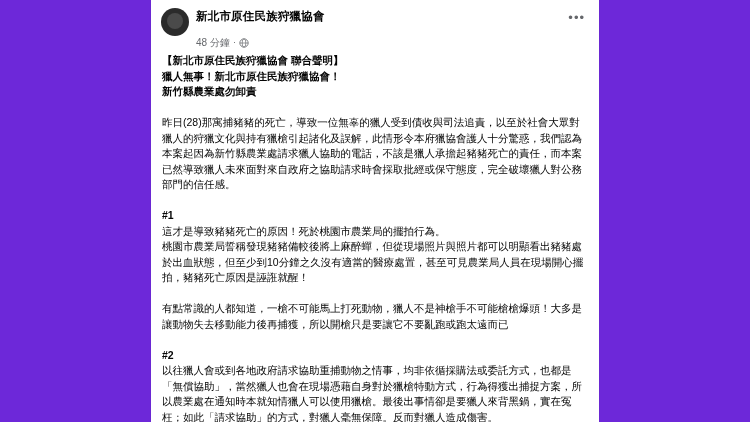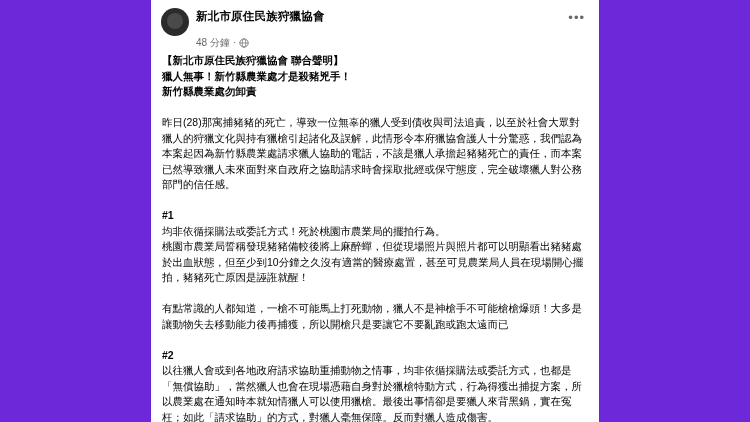--- a/index.html
+++ b/index.html
@@ -126,27 +126,27 @@
               <line x1="1" y1="6" x2="11" y2="6" stroke="#65676b" stroke-width="0.8"></line>
             </svg>
           </span>
         </div>
       </div>
       <div class="more-btn">•••</div>
     </div>
 
     <div class="post-body">
         <p class="bold">【新北市原住民族狩獵協會 聯合聲明】</p>
-        <p class="bold">獵人無事！新竹縣農業處才是殺豬兇手！</p>
+        <p class="bold">獵人無事！新北市原住民族狩獵協會！</p>
         <p class="bold">新竹縣農業處勿卸責</p>
         <p class="blank"></p>
         <p>昨日(28)那寓捕豬豬的死亡，導致一位無辜的獵人受到債收與司法追責，以至於社會大眾對獵人的狩獵文化與持有獵槍引起諸化及誤解，此情形令本府獵協會護人十分驚惑，我們認為本案起因為新竹縣農業處請求獵人協助的電話，不該是獵人承擔起豬豬死亡的責任，而本案已然導致獵人未來面對來自政府之協助請求時會採取批經或保守態度，完全破壞獵人對公務部門的信任感。</p>
         <p class="blank"></p>
         <p class="bold">#1</p>
-        <p>均非依循採購法或委託方式！死於桃園市農業局的擺拍行為。</p>
+        <p>這才是導致豬豬死亡的原因！死於桃園市農業局的擺拍行為。</p>
         <p>桃園市農業局誓稱發現豬豬備較後將上麻醉蟬，但從現場照片與照片都可以明顯看出豬豬處於出血狀態，但至少到10分鐘之久沒有適當的醫療處置，甚至可見農業局人員在現場開心擺拍，豬豬死亡原因是誣誑就醒！</p>
         <p class="blank"></p>
         <p>有點常識的人都知道，一槍不可能馬上打死動物，獵人不是神槍手不可能槍槍爆頭！大多是讓動物失去移動能力後再捕獲，所以開槍只是要讓它不要亂跑或跑太遠而已</p>
         <p class="blank"></p>
         <p class="bold">#2</p>
         <p>以往獵人會或到各地政府請求協助重捕動物之情事，均非依循採購法或委託方式，也都是「無償協助」，當然獵人也會在現場憑藉自身對於獵槍特動方式，行為得獲出捕捉方案，所以農業處在通知時本就知情獵人可以使用獵槍。最後出事情卻是要獵人來背黑鍋，實在冤枉；如此「請求協助」的方式，對獵人毫無保障。反而對獵人造成傷害。</p>
       </div>
 
   </div>
 </div>

